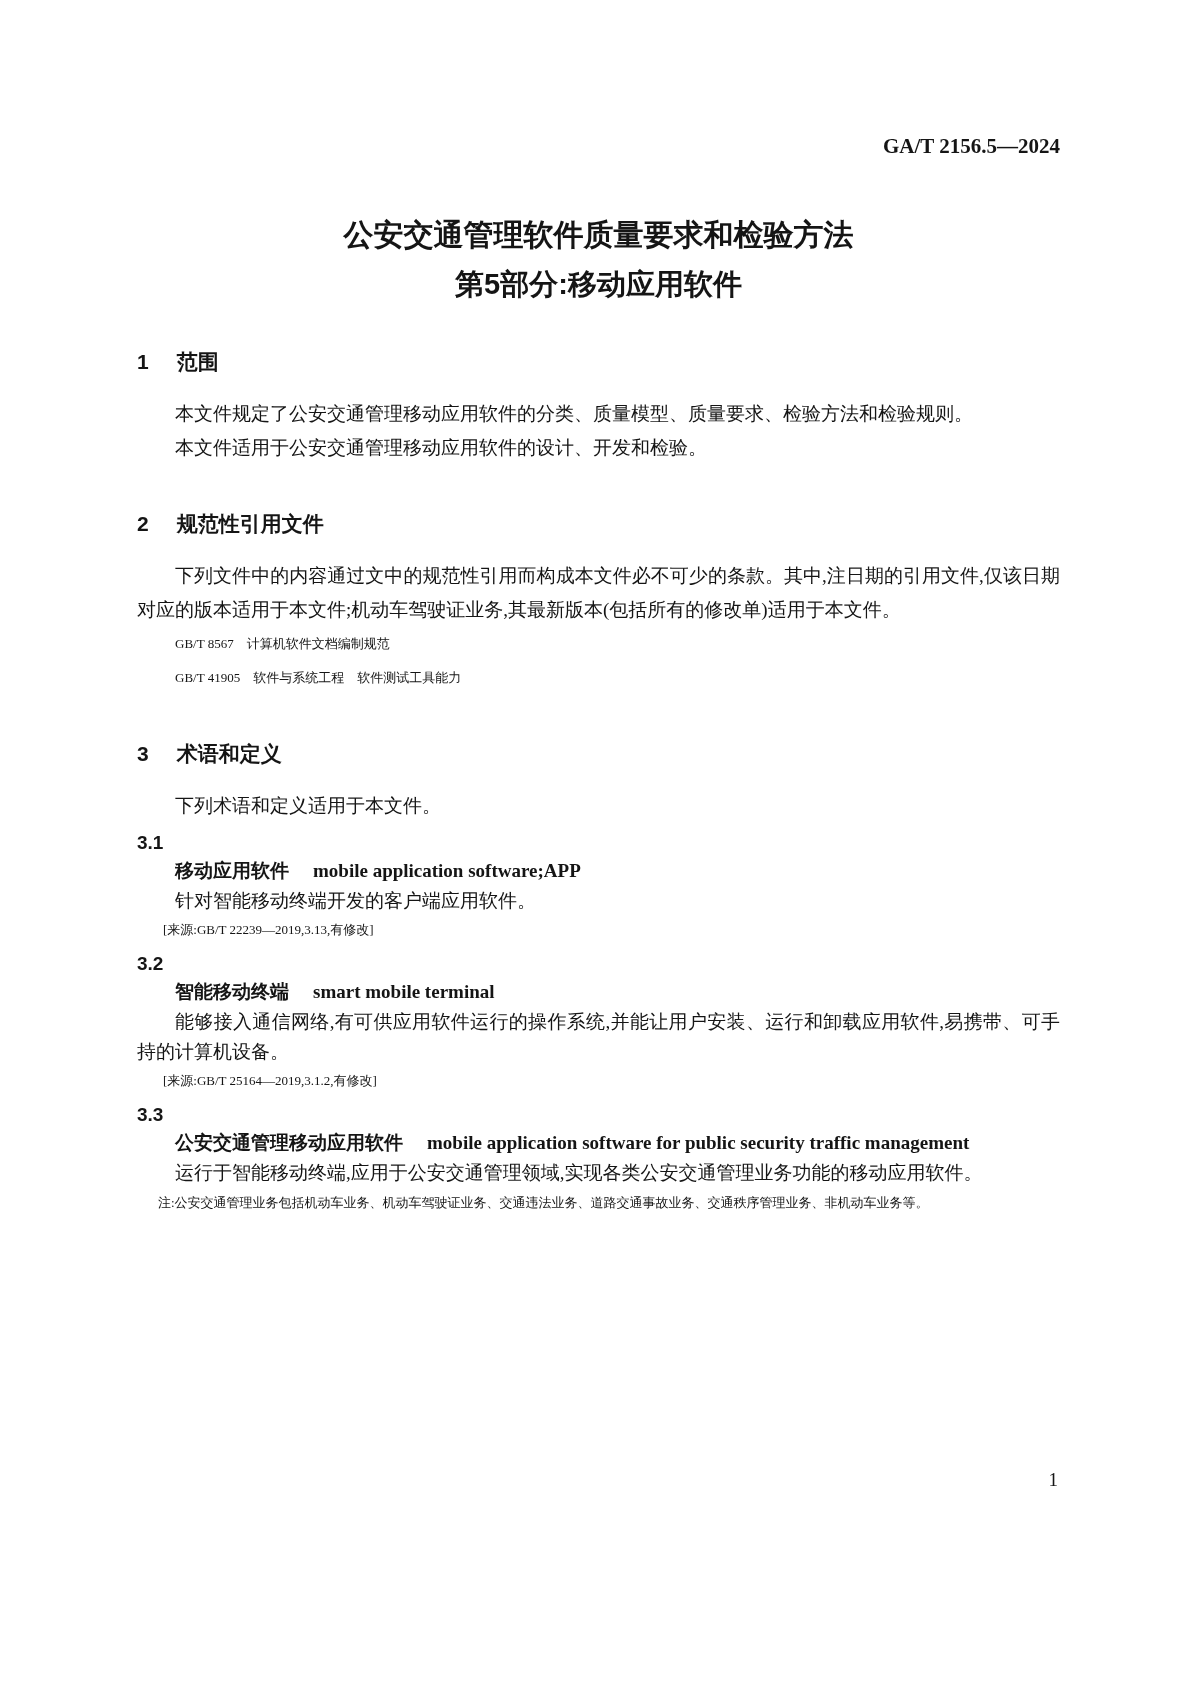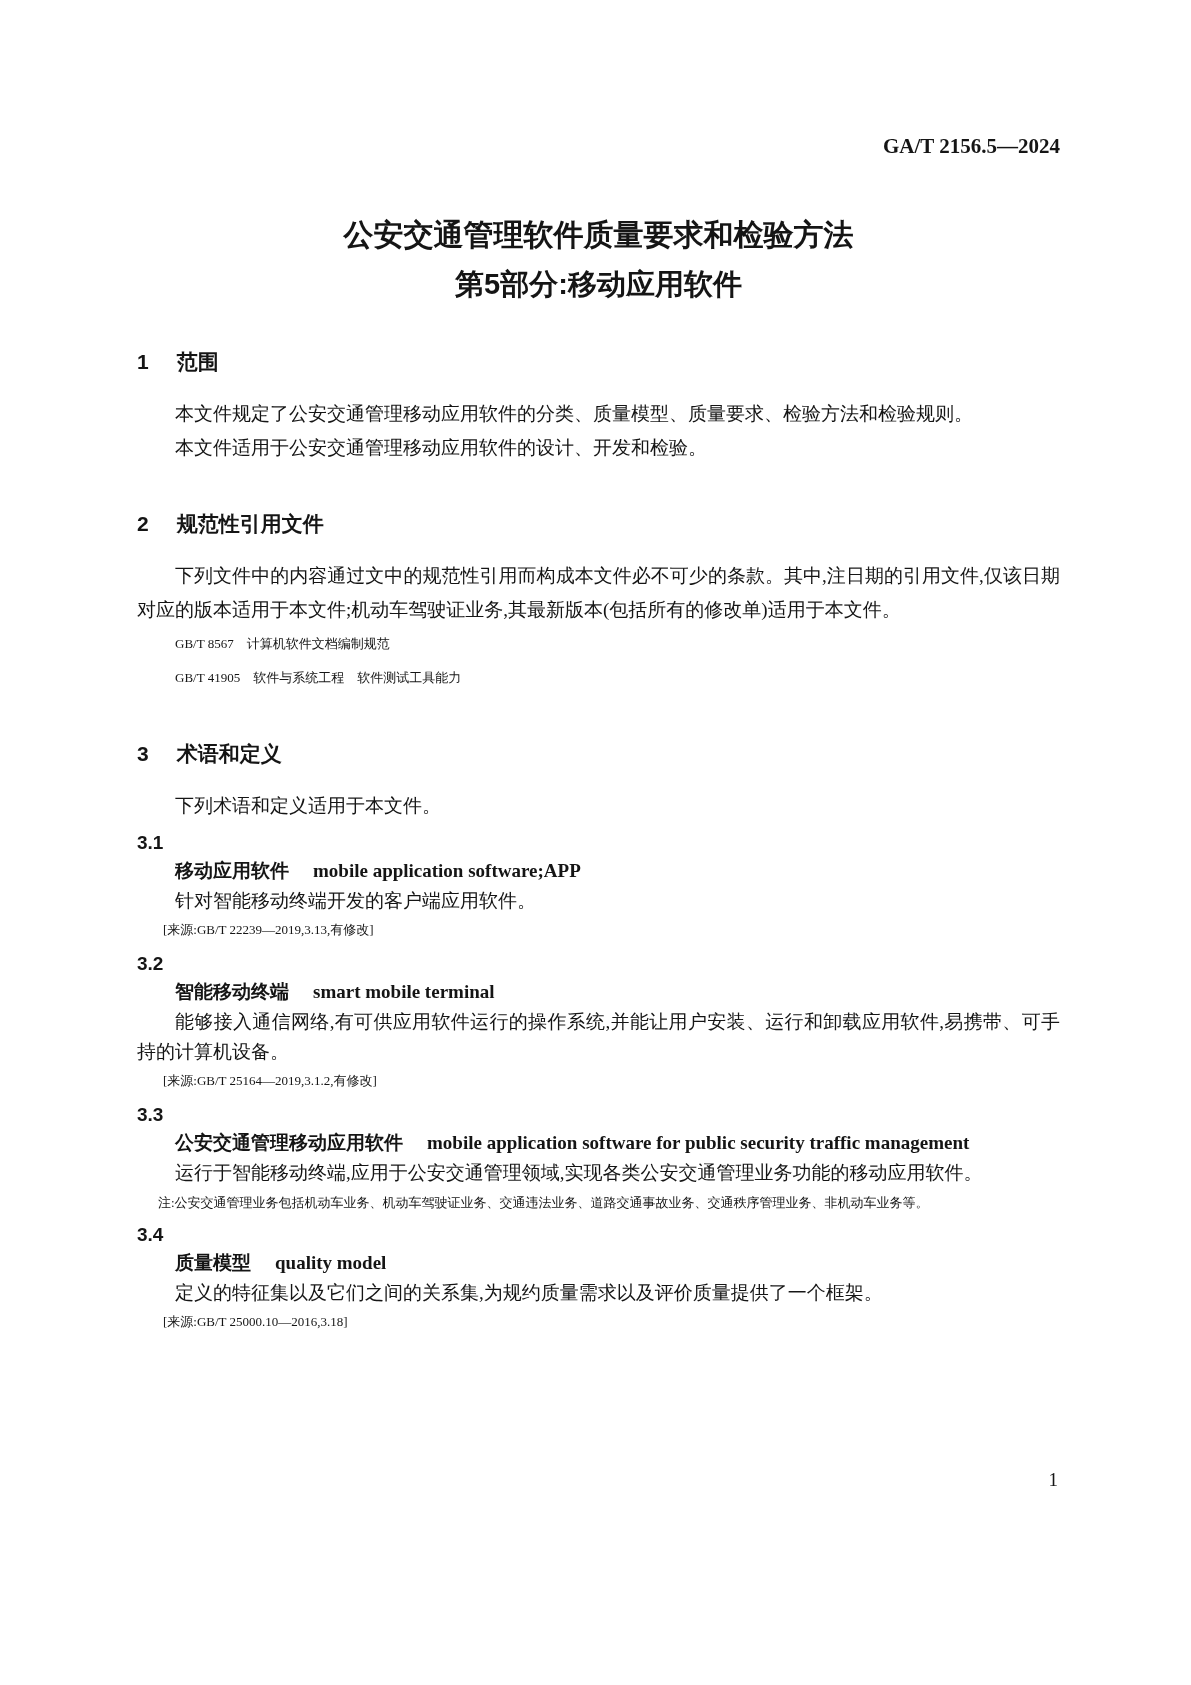--- a/index.html
+++ b/index.html
@@ -147,25 +147,17 @@
 
     <div class="term-block">
       <div class="term-number">3.3</div>
       <div class="term-line">
         <span class="term-zh">公安交通管理移动应用软件</span><span class="term-en">mobile application software for public security traffic management</span>
       </div>
       <p class="body-para term-def">运行于智能移动终端,应用于公安交通管理领域,实现各类公安交通管理业务功能的移动应用软件。</p>
       <div class="term-note">注:公安交通管理业务包括机动车业务、机动车驾驶证业务、交通违法业务、道路交通事故业务、交通秩序管理业务、非机动车业务等。</div>
     </div>
 
-    <div class="term-block">
-      <div class="term-number">3.4</div>
-      <div class="term-line">
-        <span class="term-zh">质量模型</span><span class="term-en">quality model</span>
-      </div>
-      <p class="body-para term-def">定义的特征集以及它们之间的关系集,为规约质量需求以及评价质量提供了一个框架。</p>
-      <p class="term-source">[来源:GB/T 25000.10—2016,3.18]</p>
-    </div>
   </div>
 
   <div class="page-number">1</div>
 
 </div>
 
 </body></html>

